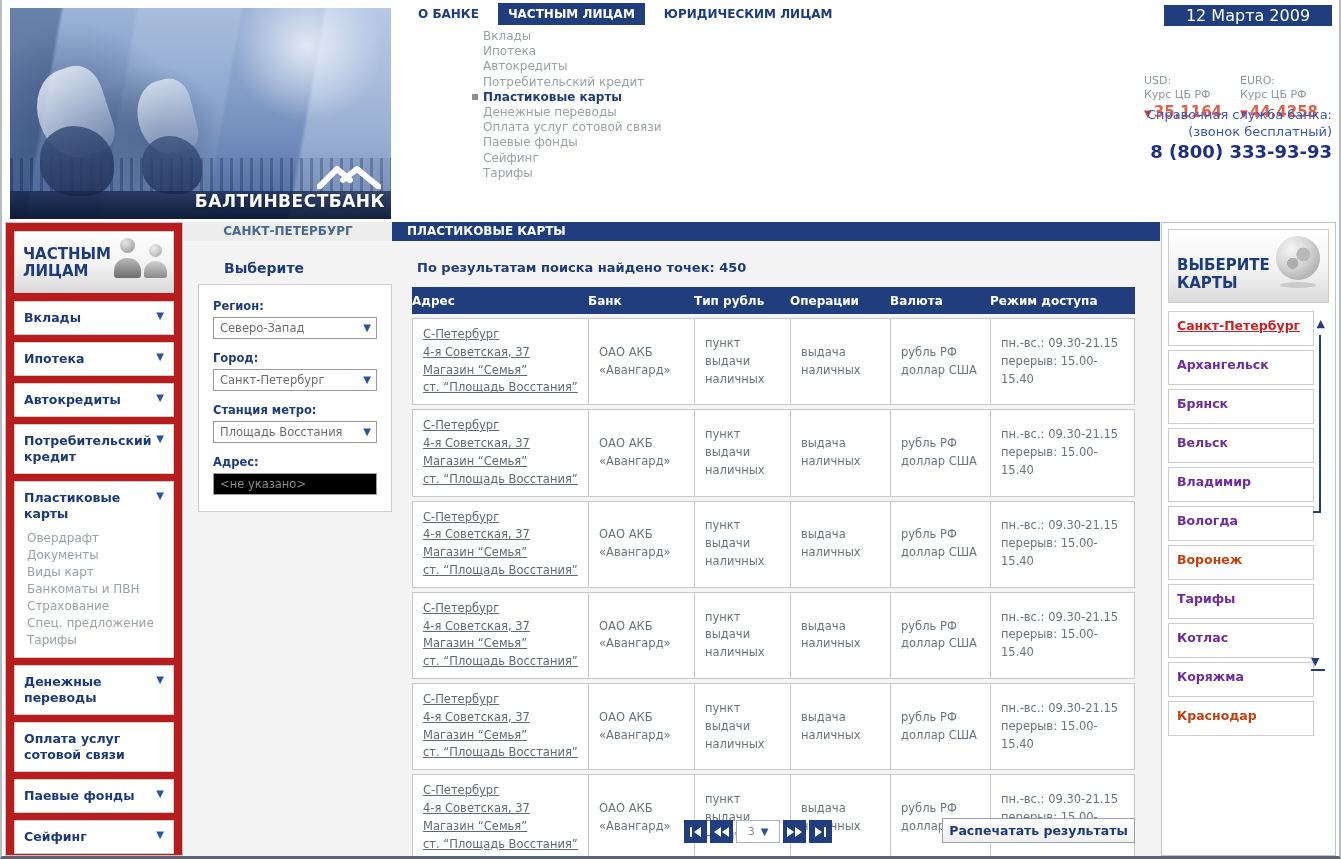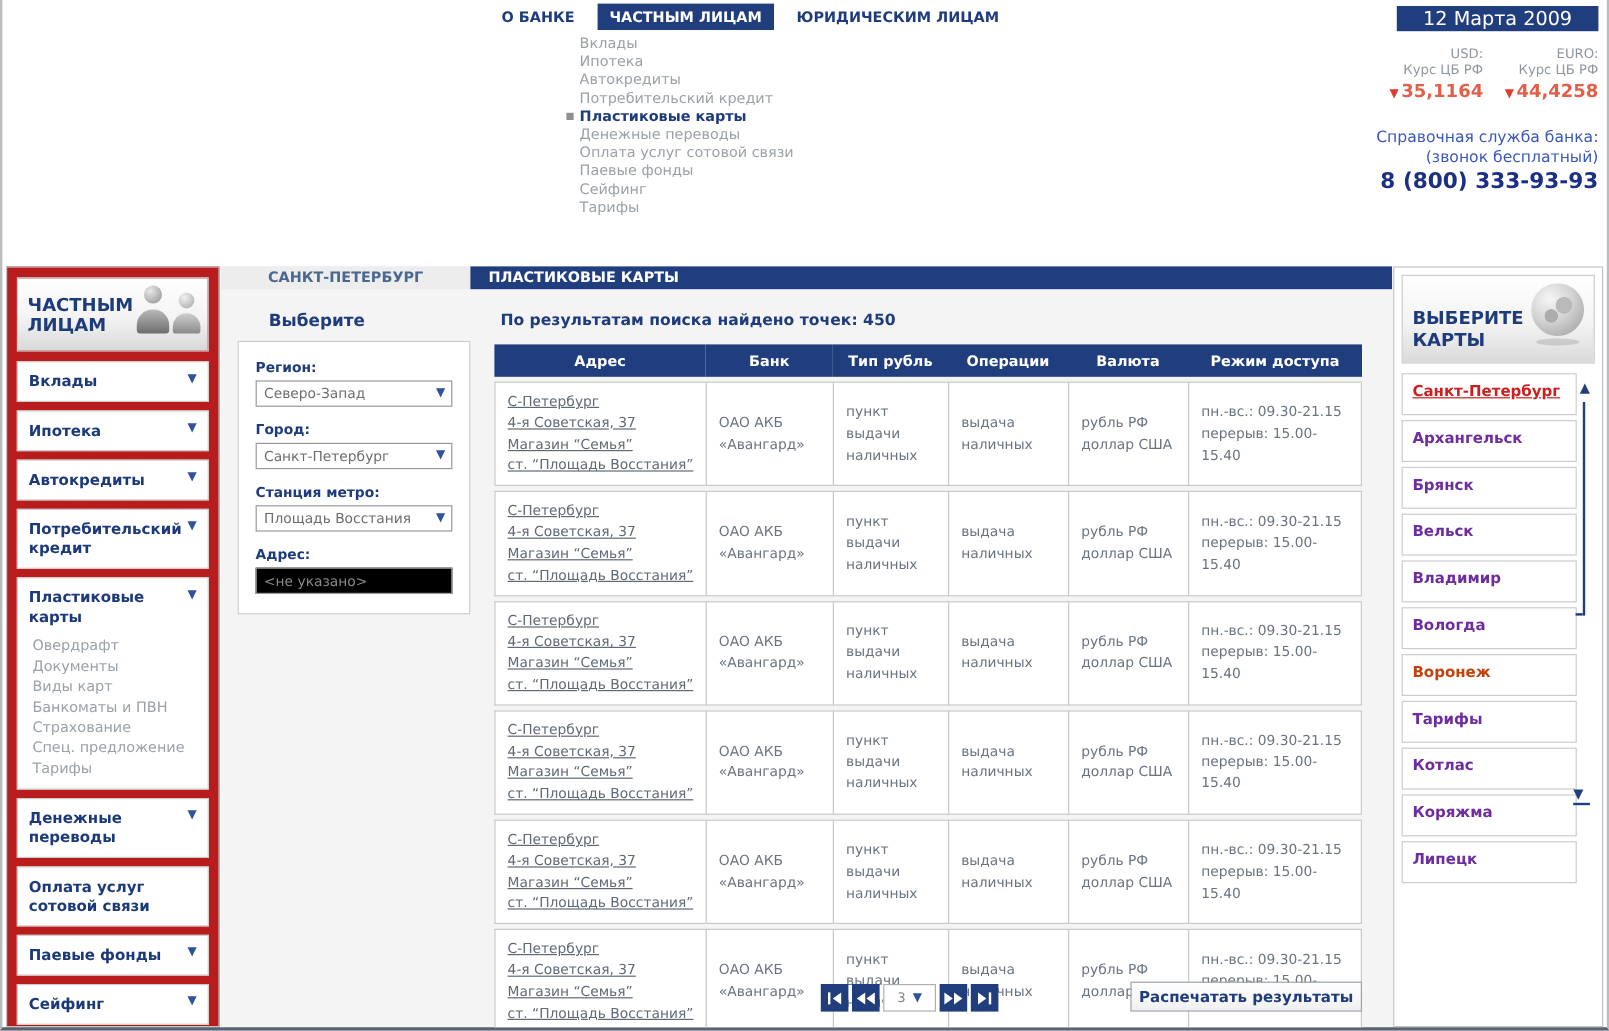--- a/index.html
+++ b/index.html
@@ -39,21 +39,21 @@
   .topnav .tab.active { background:#203e7e; color:#fff; }
   .top-submenu { position:absolute; left:481px; top:29px; }
   .sub-item { font-size:12px; color:#9aa1a8; line-height:15.2px; cursor:pointer; white-space:nowrap; position:relative; }
   .sub-item.active { color:#1e3b7c; font-weight:bold; }
   .sub-item.active .bullet { position:absolute; left:-11px; top:4px; width:6px; height:6px; background:#8f8f8f; display:block; }
 
   
   .datebar { position:absolute; right:7px; top:5px; width:168px; height:21px; background:#203e7e;
              color:#fff; font-size:16px; text-align:center; line-height:21px; }
   .rates { position:absolute; right:7px; top:38px; display:flex; }
-  .rate-col { width:92px; text-align:right; margin-left:4px; }
+  .rate-col { width:92px; text-align:left; margin-left:4px;margin-top:36px; }
   .rate-col .cur { color:#8d959e; font-size:11px; line-height:14px; }
   .rate-col .sub { color:#8d959e; font-size:11px; line-height:14px; }
   .rate-col .val { color:#e2604a; font-size:15px; font-weight:bold; line-height:20px; white-space:nowrap; }
   .rate-col .tri { color:#e03c2d; font-size:10px; margin-right:2px; }
   .support { position:absolute; right:7px; top:106px; text-align:right; }
   .support .l1, .support .l2 { color:#3a57bd; font-size:13px; line-height:17px; }
   .support .phone { color:#1c2f86; font-size:18px; font-weight:bold; line-height:24px; }
 
   
   .left-col { position:absolute; left:3px; top:222px; width:178px; bottom:0; background:#b91c1c; border:1px solid #c3c3c3; }
@@ -90,21 +90,21 @@
   .f-label { color:#1e3b7c; font-weight:bold; font-size:11.5px; margin-bottom:4px; }
   .f-select { position:relative; width:164px; height:22px; border:1px solid #9a9a9a; background:#fff; margin-bottom:12px;
       font-size:11.5px; color:#6d6d6d; line-height:20px; padding:0 18px 0 6px; cursor:pointer; white-space:nowrap; overflow:hidden; }
   .f-select .arr { position:absolute; right:5px; top:0; color:#2e52a0; font-size:10px; line-height:20px; }
   .f-input { width:164px; height:22px; border:1px solid #9a9a9a; background:#000000; margin-bottom:8px;
       font-size:11.5px; color:#8a8a8a; line-height:20px; padding:0 6px; }
 
   
   .summary { position:absolute; left:233px; top:38px; color:#1e3b7c; font-weight:bold; font-size:13px; }
   .results-table { position:absolute; left:228px; top:61px; width:723px; border-collapse:separate; border-spacing:0 4px; }
-  .results-table th { background:#203e7e; color:#fff; font-size:12px; font-weight:bold; height:27px; text-align:center; }
+  .results-table th { background:#203e7e; color:#fff; font-size:12px; font-weight:bold; height:27px; text-align:left; }
   .results-table td { background:#fff; border-top:1px solid #c9c9c9; border-bottom:1px solid #c9c9c9; border-left:1px solid #c9c9c9;
       vertical-align:middle; padding:7px 10px; font-size:11.5px; color:#6a7480; line-height:1.55; height:78px; }
   .results-table td:last-child { border-right:1px solid #c9c9c9; }
   .addr a { color:#5f6a76; text-decoration:underline; cursor:pointer; display:block; }
 
   
   .pager { position:absolute; left:500px; top:598px; display:flex; align-items:center; }
   .pg-btn { width:23px; height:23px; background:#203e7e; margin-right:3px; display:flex; align-items:center; justify-content:center; cursor:pointer; }
   .tl { width:0; height:0; border-top:5px solid transparent; border-bottom:5px solid transparent; border-right:7px solid #fff; }
   .tr { width:0; height:0; border-top:5px solid transparent; border-bottom:5px solid transparent; border-left:7px solid #fff; }
@@ -139,20 +139,35 @@
   .scroll-line { position:absolute; right:14px; top:112px; width:2px; height:178px; background:#203e7e; }
   .scroll-line::after { content:""; position:absolute; left:-6px; bottom:0; width:6px; height:2px; background:#203e7e; }
   .scroll-down { position:absolute; right:10px; top:432px; color:#203e7e; font-size:11px; cursor:pointer; }
   .scroll-down::after { content:""; display:block; margin-top:1px; height:2px; width:14px; background:#203e7e; }
 </style>
 </head>
 <body>
 
 <div class="page">
 
+  <div class="banner">
+    <div class="rail"></div>
+    <div class="wing w1"></div>
+    <div class="wing w2"></div>
+    <div class="griffin g1"></div>
+    <div class="griffin g2"></div>
+    <div class="water"></div>
+    <div class="logo">
+      <svg class="mark" width="64" height="24" viewBox="0 0 64 24">
+        <path d="M2 22 L20 4 L33 15" fill="none" stroke="#fff" stroke-width="6" stroke-linecap="round" stroke-linejoin="round"></path>
+        <path d="M26 15 L40 4 L62 22" fill="none" stroke="#fff" stroke-width="6" stroke-linecap="round" stroke-linejoin="round"></path>
+      </svg>
+      <div class="name">БАЛТИНВЕСТБАНК</div>
+    </div>
+  </div>
 
   <div class="topnav">
       <div class="tab">О БАНКЕ</div>
       <div class="tab active">ЧАСТНЫМ ЛИЦАМ</div>
       <div class="tab">ЮРИДИЧЕСКИМ ЛИЦАМ</div>
     </div>
   <div class="top-submenu">
       <div class="sub-item">Вклады</div>
       <div class="sub-item">Ипотека</div>
       <div class="sub-item">Автокредиты</div>
@@ -453,20 +468,20 @@
         <div class="city-item selected"><span>Санкт-Петербург</span></div>
         <div class="city-item visited"><span>Архангельск</span></div>
         <div class="city-item visited"><span>Брянск</span></div>
         <div class="city-item visited"><span>Вельск</span></div>
         <div class="city-item visited"><span>Владимир</span></div>
         <div class="city-item visited"><span>Вологда</span></div>
         <div class="city-item normal"><span>Воронеж</span></div>
         <div class="city-item visited"><span>Тарифы</span></div>
         <div class="city-item visited"><span>Котлас</span></div>
         <div class="city-item visited"><span>Коряжма</span></div>
-        <div class="city-item visited"><span>Липецк</span></div>
+        <div class="city-item normal"><span>Краснодар</span></div>
       </div>
     <div class="scroll-up">▲</div>
     <div class="scroll-line"></div>
     <div class="scroll-down">▼</div>
   </div>
 
 </div>
 
 </body></html>

